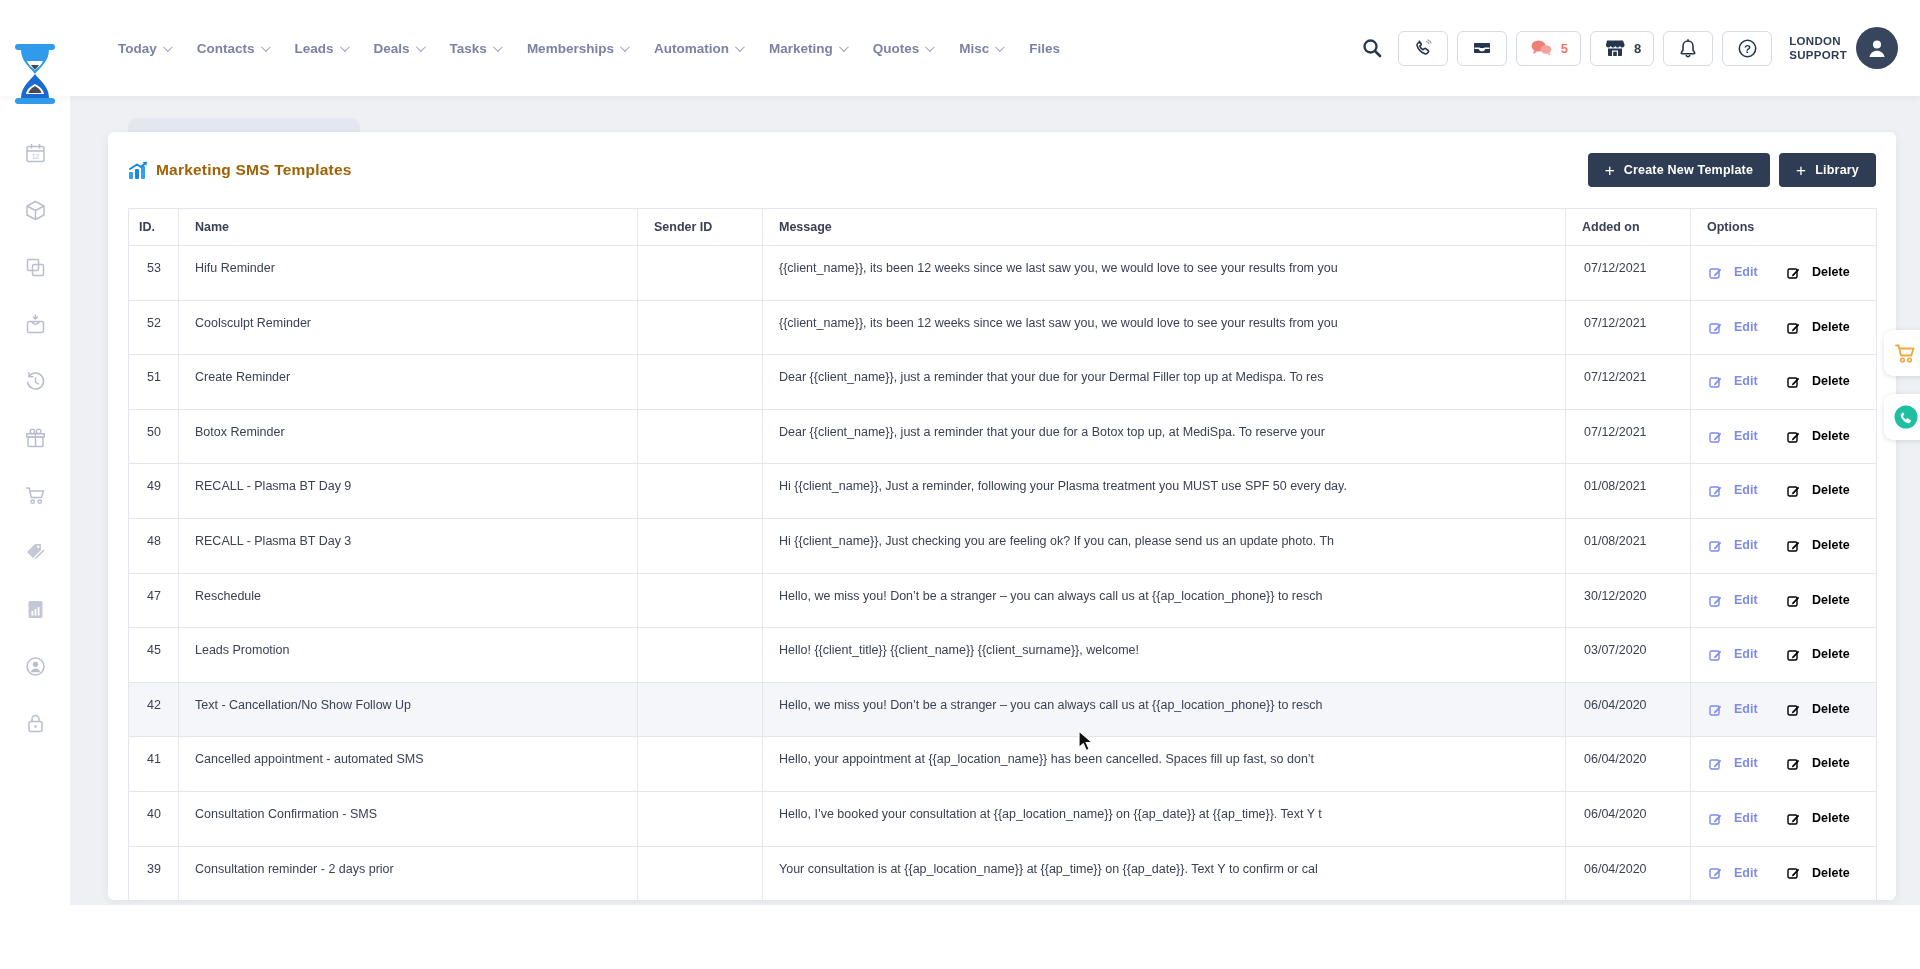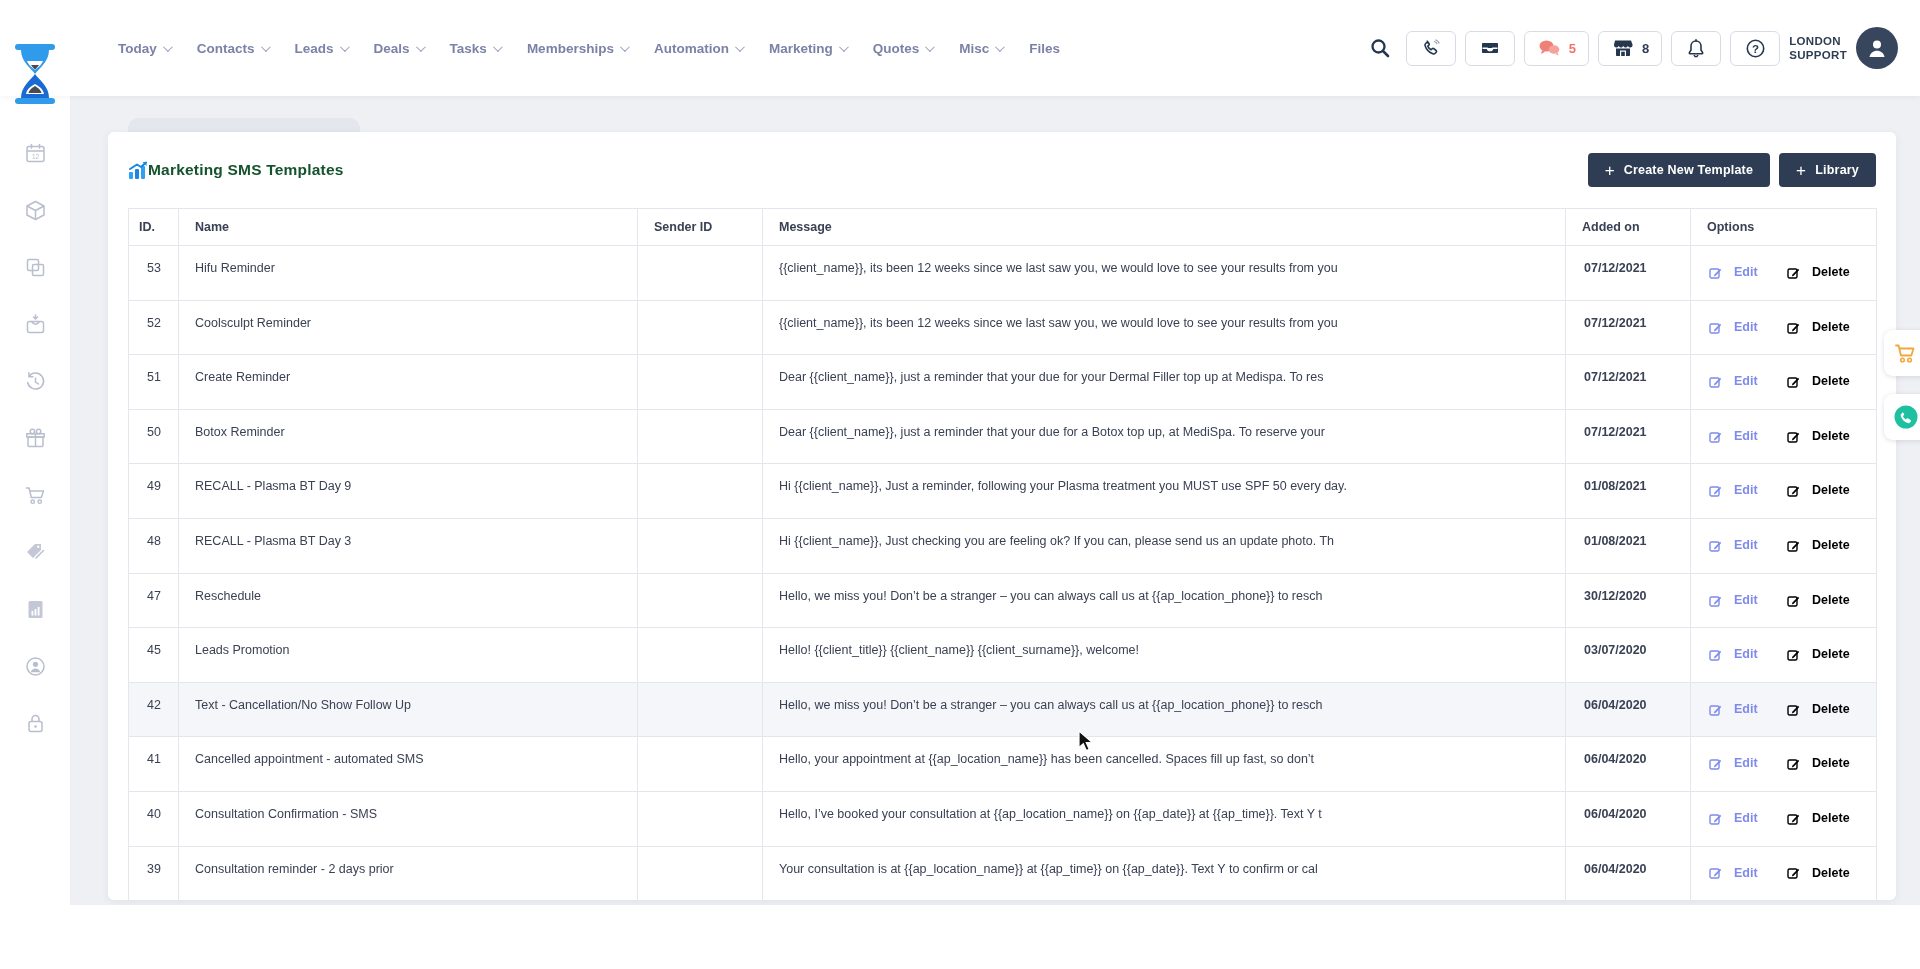--- a/index.html
+++ b/index.html
@@ -14,55 +14,55 @@
   .nav { position:absolute; left:118px; top:0; height:96px; display:flex; align-items:center; gap:27px; }
   .nav-item { display:flex; align-items:center; gap:6px; font-size:13.5px; font-weight:600;
               color:#7b82a6; cursor:pointer; white-space:nowrap; }
   .chev { width:7px; height:7px; border-right:1.6px solid #9aa0bd; border-bottom:1.6px solid #9aa0bd;
           transform:rotate(45deg) translateY(-2px); display:inline-block; }
   .top-right { position:absolute; right:22px; top:0; height:96px; display:flex; align-items:center; gap:9px; }
   .icon-btn { height:35px; min-width:50px; padding:0 12px; border:1.5px solid #d7dbe4; border-radius:6px;
               background:#fff; display:flex; align-items:center; justify-content:center; gap:7px; cursor:pointer; }
   .badge-red { color:#f0736a; font-size:13px; font-weight:700; }
   .badge-dark { color:#2e3d53; font-size:13px; font-weight:700; }
-  .acct { font-size:11.5px; font-weight:700; color:#2e3d53; line-height:1.25;
+  .acct { margin-left:8px; font-size:11.5px; font-weight:700; color:#2e3d53; line-height:1.25;
           letter-spacing:.3px; text-align:left; }
   .avatar { width:42px; height:42px; border-radius:50%; background:#37465c; display:flex;
             align-items:center; justify-content:center; cursor:pointer; }
   .search-wrap { margin-right:6px; cursor:pointer; display:flex; align-items:center; }
 
   
   .sidebar { position:absolute; left:0; top:96px; width:70px; height:809px; background:#fff; z-index:10;
              display:flex; flex-direction:column; align-items:center; padding-top:46px; gap:34px; }
   .side-ic { width:23px; height:23px; cursor:pointer; }
 
   
   .main-bg { position:absolute; left:70px; top:96px; width:1850px; height:809px; background:#eef0f4; }
   .tab-ghost { position:absolute; left:128px; top:118px; width:232px; height:16px; background:#e4e7ed;
                border-radius:10px 10px 0 0; }
   .card { position:absolute; left:108px; top:132px; width:1788px; height:768px; background:#fff;
           border-radius:6px; box-shadow:0 2px 8px rgba(40,50,80,.07); }
   .card-head { height:76px; display:flex; align-items:center; padding:0 20px; }
-  .page-title { display:flex; align-items:center; gap:0; font-size:15.5px; font-weight:700;
-                color:#14532d; letter-spacing:.2px; }
+  .page-title { display:flex; align-items:center; gap:8px; font-size:15.5px; font-weight:700;
+                color:#a16207; letter-spacing:.2px; }
   .head-btns { margin-left:auto; display:flex; gap:9px; }
   .dark-btn { background:#2e3d53; color:#fff; border:none; border-radius:4px; height:34px; padding:0 17px;
               font-size:12.5px; font-weight:700; letter-spacing:.2px; display:flex; align-items:center;
               gap:9px; cursor:pointer; font-family:inherit; }
   .plus { font-size:17px; font-weight:400; line-height:1; }
 
   
   .tbl-wrap { padding:0 20px; }
   table { border-collapse:collapse; table-layout:fixed; width:1748px; }
   th, td { border:1px solid #e3e6ed; font-size:12.5px; color:#3a4154; text-align:left; }
   th { height:37px; font-weight:700; padding:0 0 0 16px; }
   th.c-id { padding-left:10px; }
   td { height:54.6px; vertical-align:top; padding:14px 10px 0 16px; line-height:1.35; }
   td.c-id { padding-left:18px; }
-  td.c-date { font-weight:700; padding-left:18px; }
+  td.c-date { font-weight:400; padding-left:18px; }
   td.c-opt { padding-top:18px; padding-left:18px; }
   tr.hover td { background:#f5f6f9; }
   .lnk { display:inline-flex; align-items:center; gap:12px; cursor:pointer; font-weight:600; }
   .lnk.edit { color:#7e8bea; margin-right:26px; }
   .lnk.del { color:#000000; }
 
   
   .float-btn { position:absolute; left:1884px; width:50px; height:46px; background:#fff; border-radius:9px;
                box-shadow:0 1px 5px rgba(40,50,80,.15); display:flex; align-items:center; padding-left:9px;
                cursor:pointer; z-index:25; }

